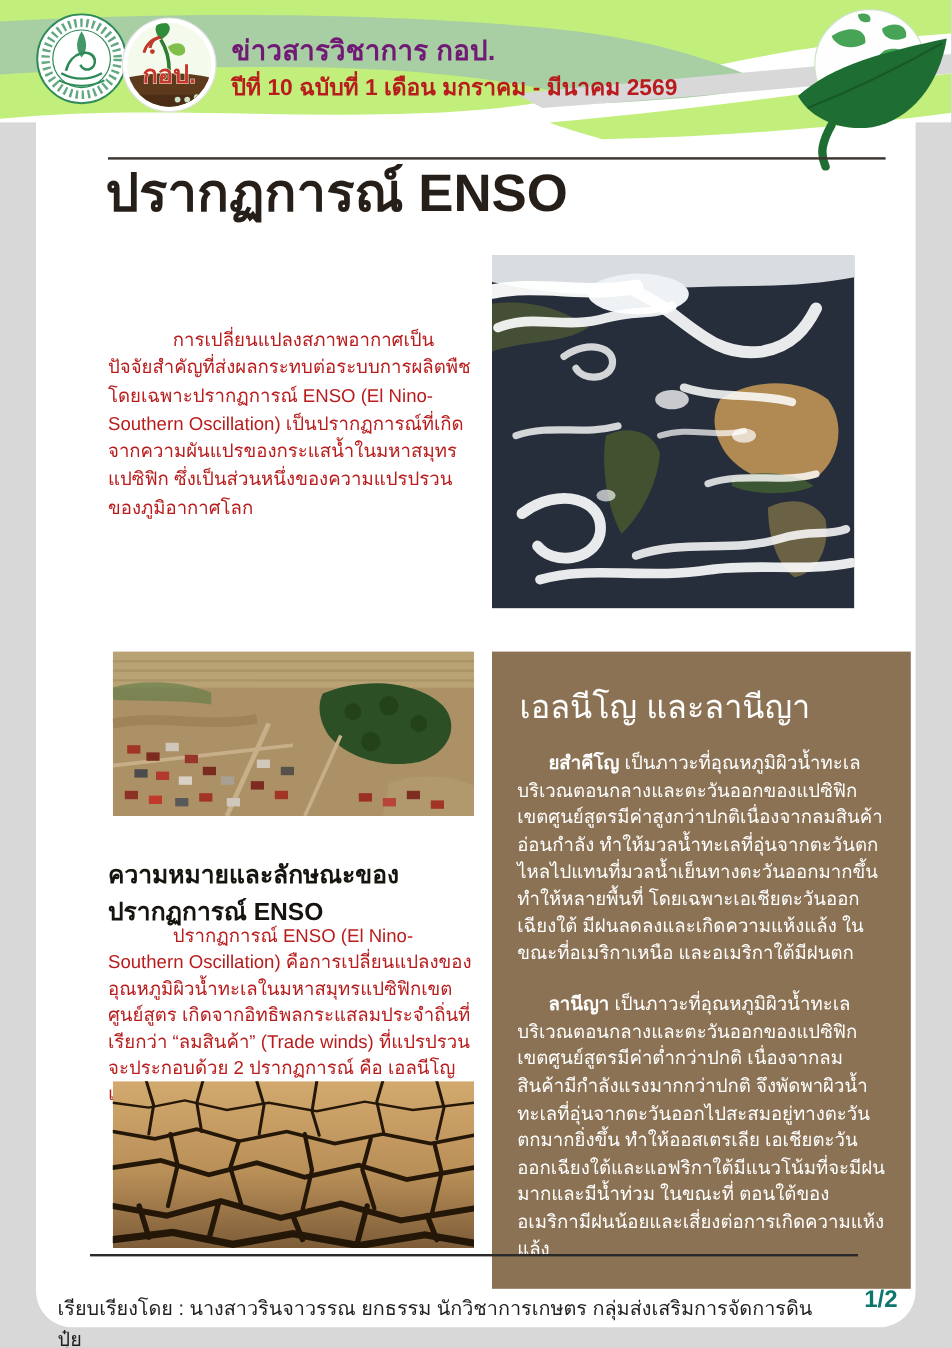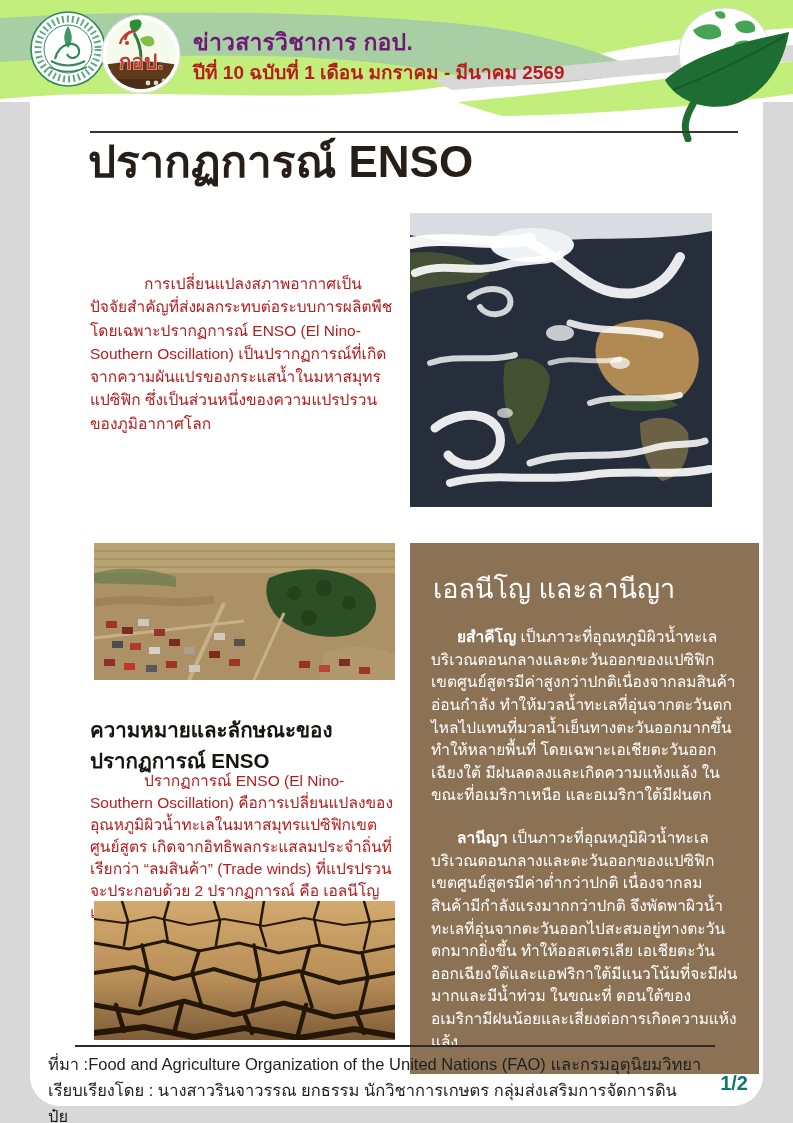--- a/index.html
+++ b/index.html
@@ -235,17 +235,16 @@
     </svg>
   </div>
 
   <div id="info-box" class="abs">
     <div id="info-heading">เอลนีโญ และลานีญา</div>
     <p class="info-para"><span class="info-lead">ยสำคีโญ</span><span> เป็นภาวะที่อุณหภูมิผิวน้ำทะเลบริเวณตอนกลางและตะวันออกของแปซิฟิกเขตศูนย์สูตรมีค่าสูงกว่าปกติเนื่องจากลมสินค้าอ่อนกำลัง ทำให้มวลน้ำทะเลที่อุ่นจากตะวันตกไหลไปแทนที่มวลน้ำเย็นทางตะวันออกมากขึ้นทำให้หลายพื้นที่ โดยเฉพาะเอเชียตะวันออกเฉียงใต้ มีฝนลดลงและเกิดความแห้งแล้ง ในขณะที่อเมริกาเหนือ และอเมริกาใต้มีฝนตก</span></p>
     <p class="info-para"><span class="info-lead">ลานีญา</span><span> เป็นภาวะที่อุณหภูมิผิวน้ำทะเลบริเวณตอนกลางและตะวันออกของแปซิฟิกเขตศูนย์สูตรมีค่าต่ำกว่าปกติ เนื่องจากลมสินค้ามีกำลังแรงมากกว่าปกติ จึงพัดพาผิวน้ำทะเลที่อุ่นจากตะวันออกไปสะสมอยู่ทางตะวันตกมากยิ่งขึ้น ทำให้ออสเตรเลีย เอเชียตะวันออกเฉียงใต้และแอฟริกาใต้มีแนวโน้มที่จะมีฝนมากและมีน้ำท่วม ในขณะที่ ตอนใต้ของอเมริกามีฝนน้อยและเสี่ยงต่อการเกิดความแห้งแล้ง</span></p>
   </div>
 
   <div id="rule-bottom" class="abs"></div>
-  <div id="footer-source" class="abs">ที่มา :Food and Agriculture Organization of the United Nations (FAO) และกรมอุตุนิยมวิทยา</div>
   <div id="footer-credit" class="abs">เรียบเรียงโดย : นางสาวรินจาวรรณ  ยกธรรม นักวิชาการเกษตร กลุ่มส่งเสริมการจัดการดินปุ๋ย</div>
   <div id="page-number" class="abs">1/2</div>
 
 </div>
 
 </body></html>

